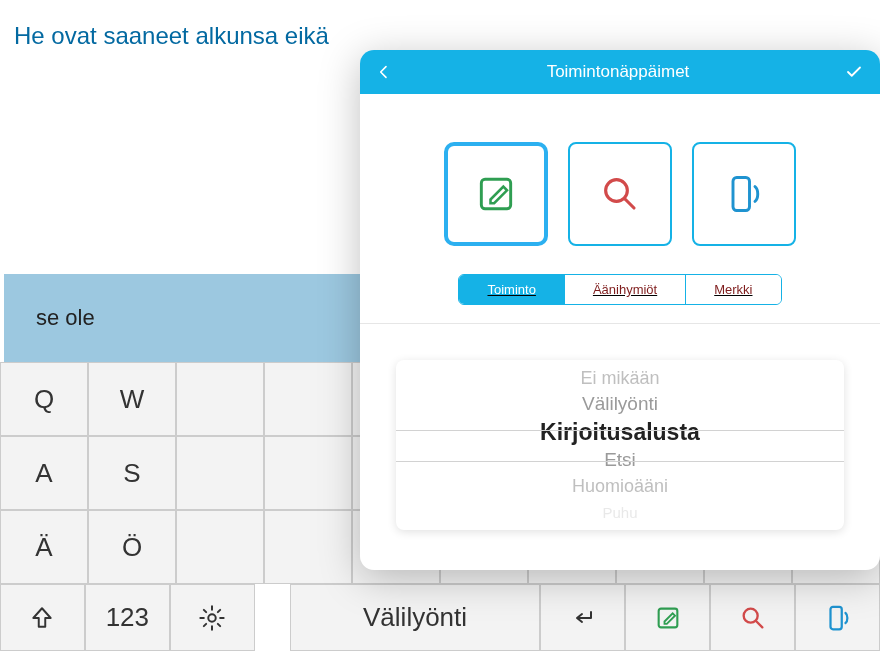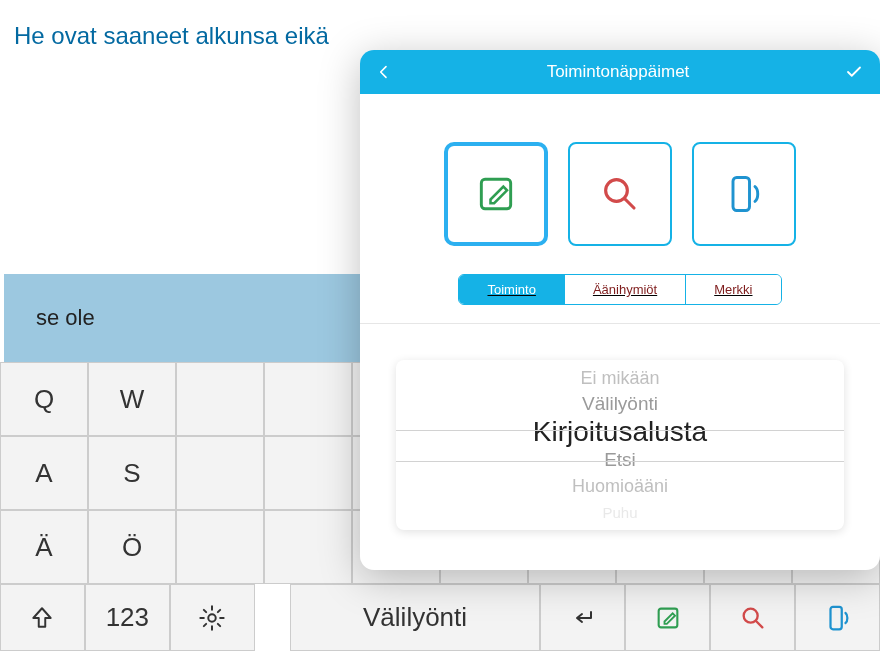--- a/index.html
+++ b/index.html
@@ -76,21 +76,21 @@
 
   .modal-sep { height:1px; background:#e6e6e6; margin:0; }
 
   .picker {
     margin:36px 36px 40px; height:170px; border-radius:8px; background:#fff;
     box-shadow:0 2px 10px rgba(0,0,0,0.12); overflow:hidden; position:relative;
     display:flex; flex-direction:column; align-items:center; justify-content:center;
     font-size:18px;
   }
   .picker .opt { height:26px; display:flex; align-items:center; color:#bfbfbf; }
-  .picker .opt.center { color:#222; font-size:28px; height:30px; }
+  .picker .opt.center { color:#222; font-size:23px; height:30px;font-weight:bold; }
   .picker .opt.near { color:#9a9a9a; font-size:19px; }
   .picker-lines::before, .picker-lines::after {
     content:""; position:absolute; left:0; right:0; height:1px; background:#d2d2d2;
   }
   .picker-lines::before { top:70px; }
   .picker-lines::after { bottom:68px; }
   .faded { opacity:.35; font-size:15px; }
 
   svg { display:block; }
 </style>

